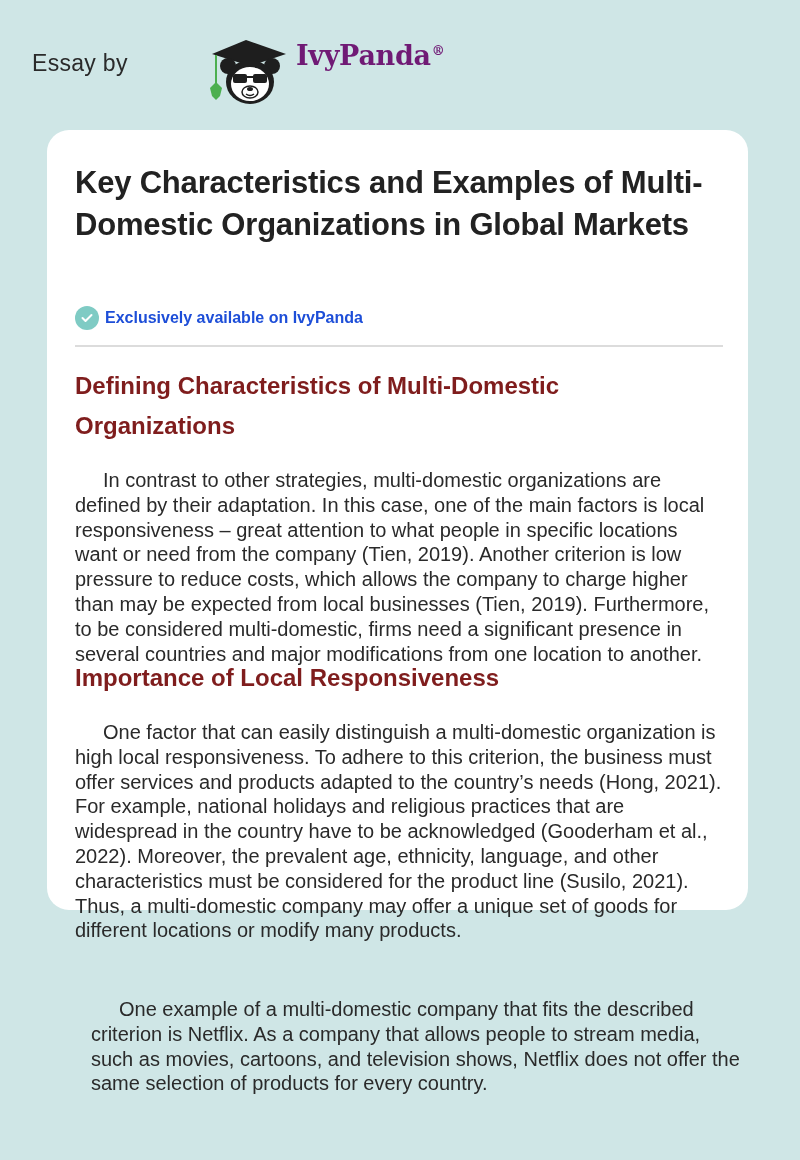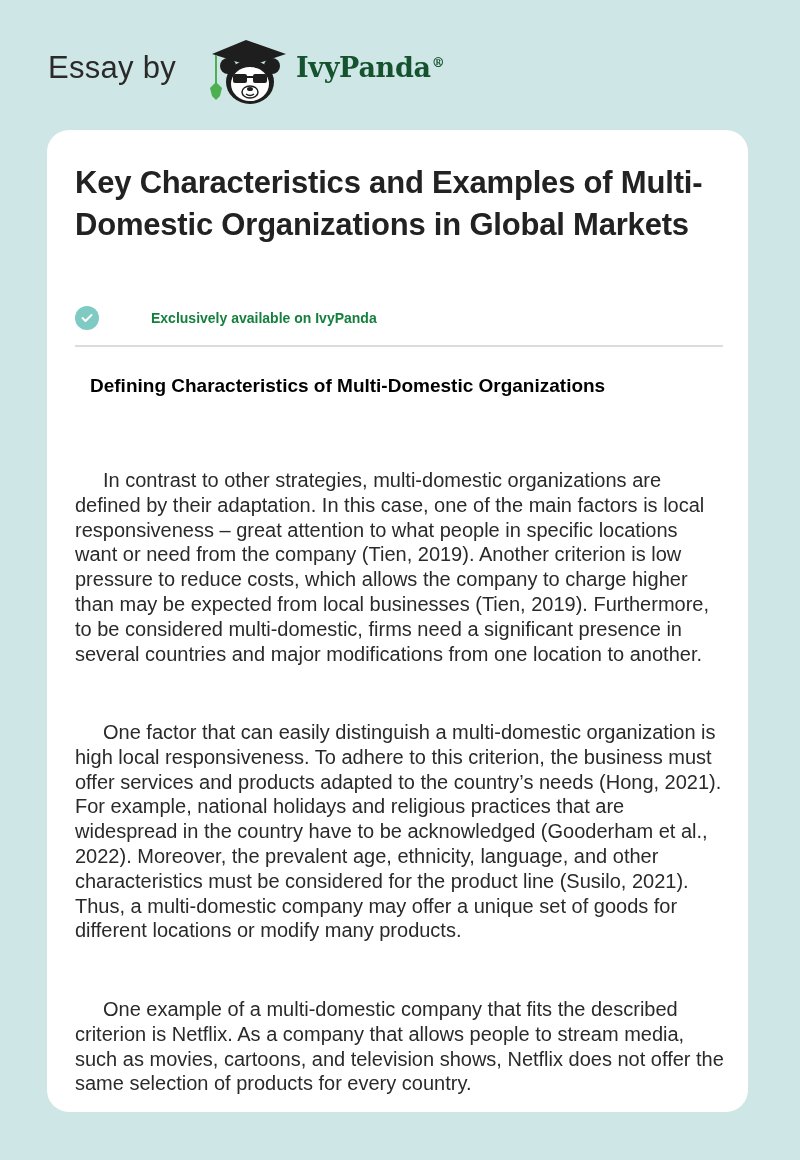--- a/index.html
+++ b/index.html
@@ -11,45 +11,45 @@
       position: relative;
       overflow: hidden;
     }
     .header {
       position: absolute;
       left: 0; top: 0;
       width: 800px; height: 130px;
     }
     .brand-prefix {
       position: absolute;
-      left: 48px; top: 50px;
-      font-size: 31px;
+      left: 32px; top: 50px;
+      font-size: 23px;
       color: #2a2a2a;
       font-family: "Liberation Sans", sans-serif;
       letter-spacing: 0.3px;
     }
     .logo-icon {
       position: absolute;
       left: 200px; top: 36px;
       width: 92px; height: 72px;
     }
     .brand-name {
       position: absolute;
-      left: 296px; top: 52px;
+      left: 296px; top: 40px;
       font-family: "DejaVu Serif", serif;
       font-weight: bold;
       font-size: 27px;
-      color: #14532d;
+      color: #701a75;
       letter-spacing: -0.3px;
     }
     .brand-name sup { font-size: 13px; vertical-align: super; margin-left: 1px; }
     .card {
       position: absolute;
       left: 47px; top: 130px;
-      width: 701px; height: 982px;
+      width: 701px; height: 780px;
       background: #ffffff;
       border-radius: 22px;
     }
     .title {
       position: absolute;
       left: 28px; top: 32px;
       width: 650px;
       font-size: 31px;
       font-weight: bold;
       line-height: 42px;
@@ -62,40 +62,38 @@
       display: flex; align-items: center;
     }
     .check-circle {
       width: 24px; height: 24px;
       border-radius: 50%;
       background: #7fcbc4;
       display: flex; align-items: center; justify-content: center;
       margin-right: 6px;
     }
     .exclusive-label {
-      font-size: 14px;
+      font-size: 16px;
       font-weight: bold;
-      color: #15803d;
-      margin-left: 46px;
+      color: #1d4ed8;
     }
     .divider {
       position: absolute;
       left: 28px; top: 215px;
       width: 648px; height: 2px;
       background: #dcdcdc;
     }
     .section-heading {
       position: absolute;
       left: 28px;
       width: 640px;
-      font-size: 19px;
+      font-size: 24px;
       font-weight: bold;
       line-height: 40px;
-      color: #000000;
-      margin-left: 15px;
+      color: #7f1d1d;
     }
     .para {
       position: absolute;
       left: 28px;
       width: 650px;
       font-size: 20px;
       line-height: 24.8px;
       color: #2a2a2a;
       text-indent: 28px;
     }
@@ -140,16 +138,17 @@
         </svg>
     </span>
     <span class="exclusive-label">Exclusively available on IvyPanda</span>
   </div>
 
   <div class="divider"></div>
 
   <h2 class="section-heading" style="top:236px;">Defining Characteristics of Multi-Domestic Organizations</h2>
   <p class="para" style="top:338px;">In contrast to other strategies, multi-domestic organizations are defined by their adaptation. In this case, one of the main factors is local responsiveness – great attention to what people in specific locations want or need from the company (Tien, 2019). Another criterion is low pressure to reduce costs, which allows the company to charge higher than may be expected from local businesses (Tien, 2019). Furthermore, to be considered multi-domestic, firms need a significant presence in several countries and major modifications from one location to another.</p>
 
+  <h2 class="section-heading" style="top:528px;">Importance of Local Responsiveness</h2>
   <p class="para" style="top:590px;">One factor that can easily distinguish a multi-domestic organization is high local responsiveness. To adhere to this criterion, the business must offer services and products adapted to the country’s needs (Hong, 2021). For example, national holidays and religious practices that are widespread in the country have to be acknowledged (Gooderham et al., 2022). Moreover, the prevalent age, ethnicity, language, and other characteristics must be considered for the product line (Susilo, 2021). Thus, a multi-domestic company may offer a unique set of goods for different locations or modify many products.</p>
 
-  <p class="para" style="top:867px;">One example of a multi-domestic company that fits the described criterion is Netflix. As a company that allows people to stream media, such as movies, cartoons, and television shows, Netflix does not offer the same selection of products for every country.</p>
+  <p class="para" style="top:867px;margin-left:16px;">One example of a multi-domestic company that fits the described criterion is Netflix. As a company that allows people to stream media, such as movies, cartoons, and television shows, Netflix does not offer the same selection of products for every country.</p>
 </div>
 
 </body></html>

